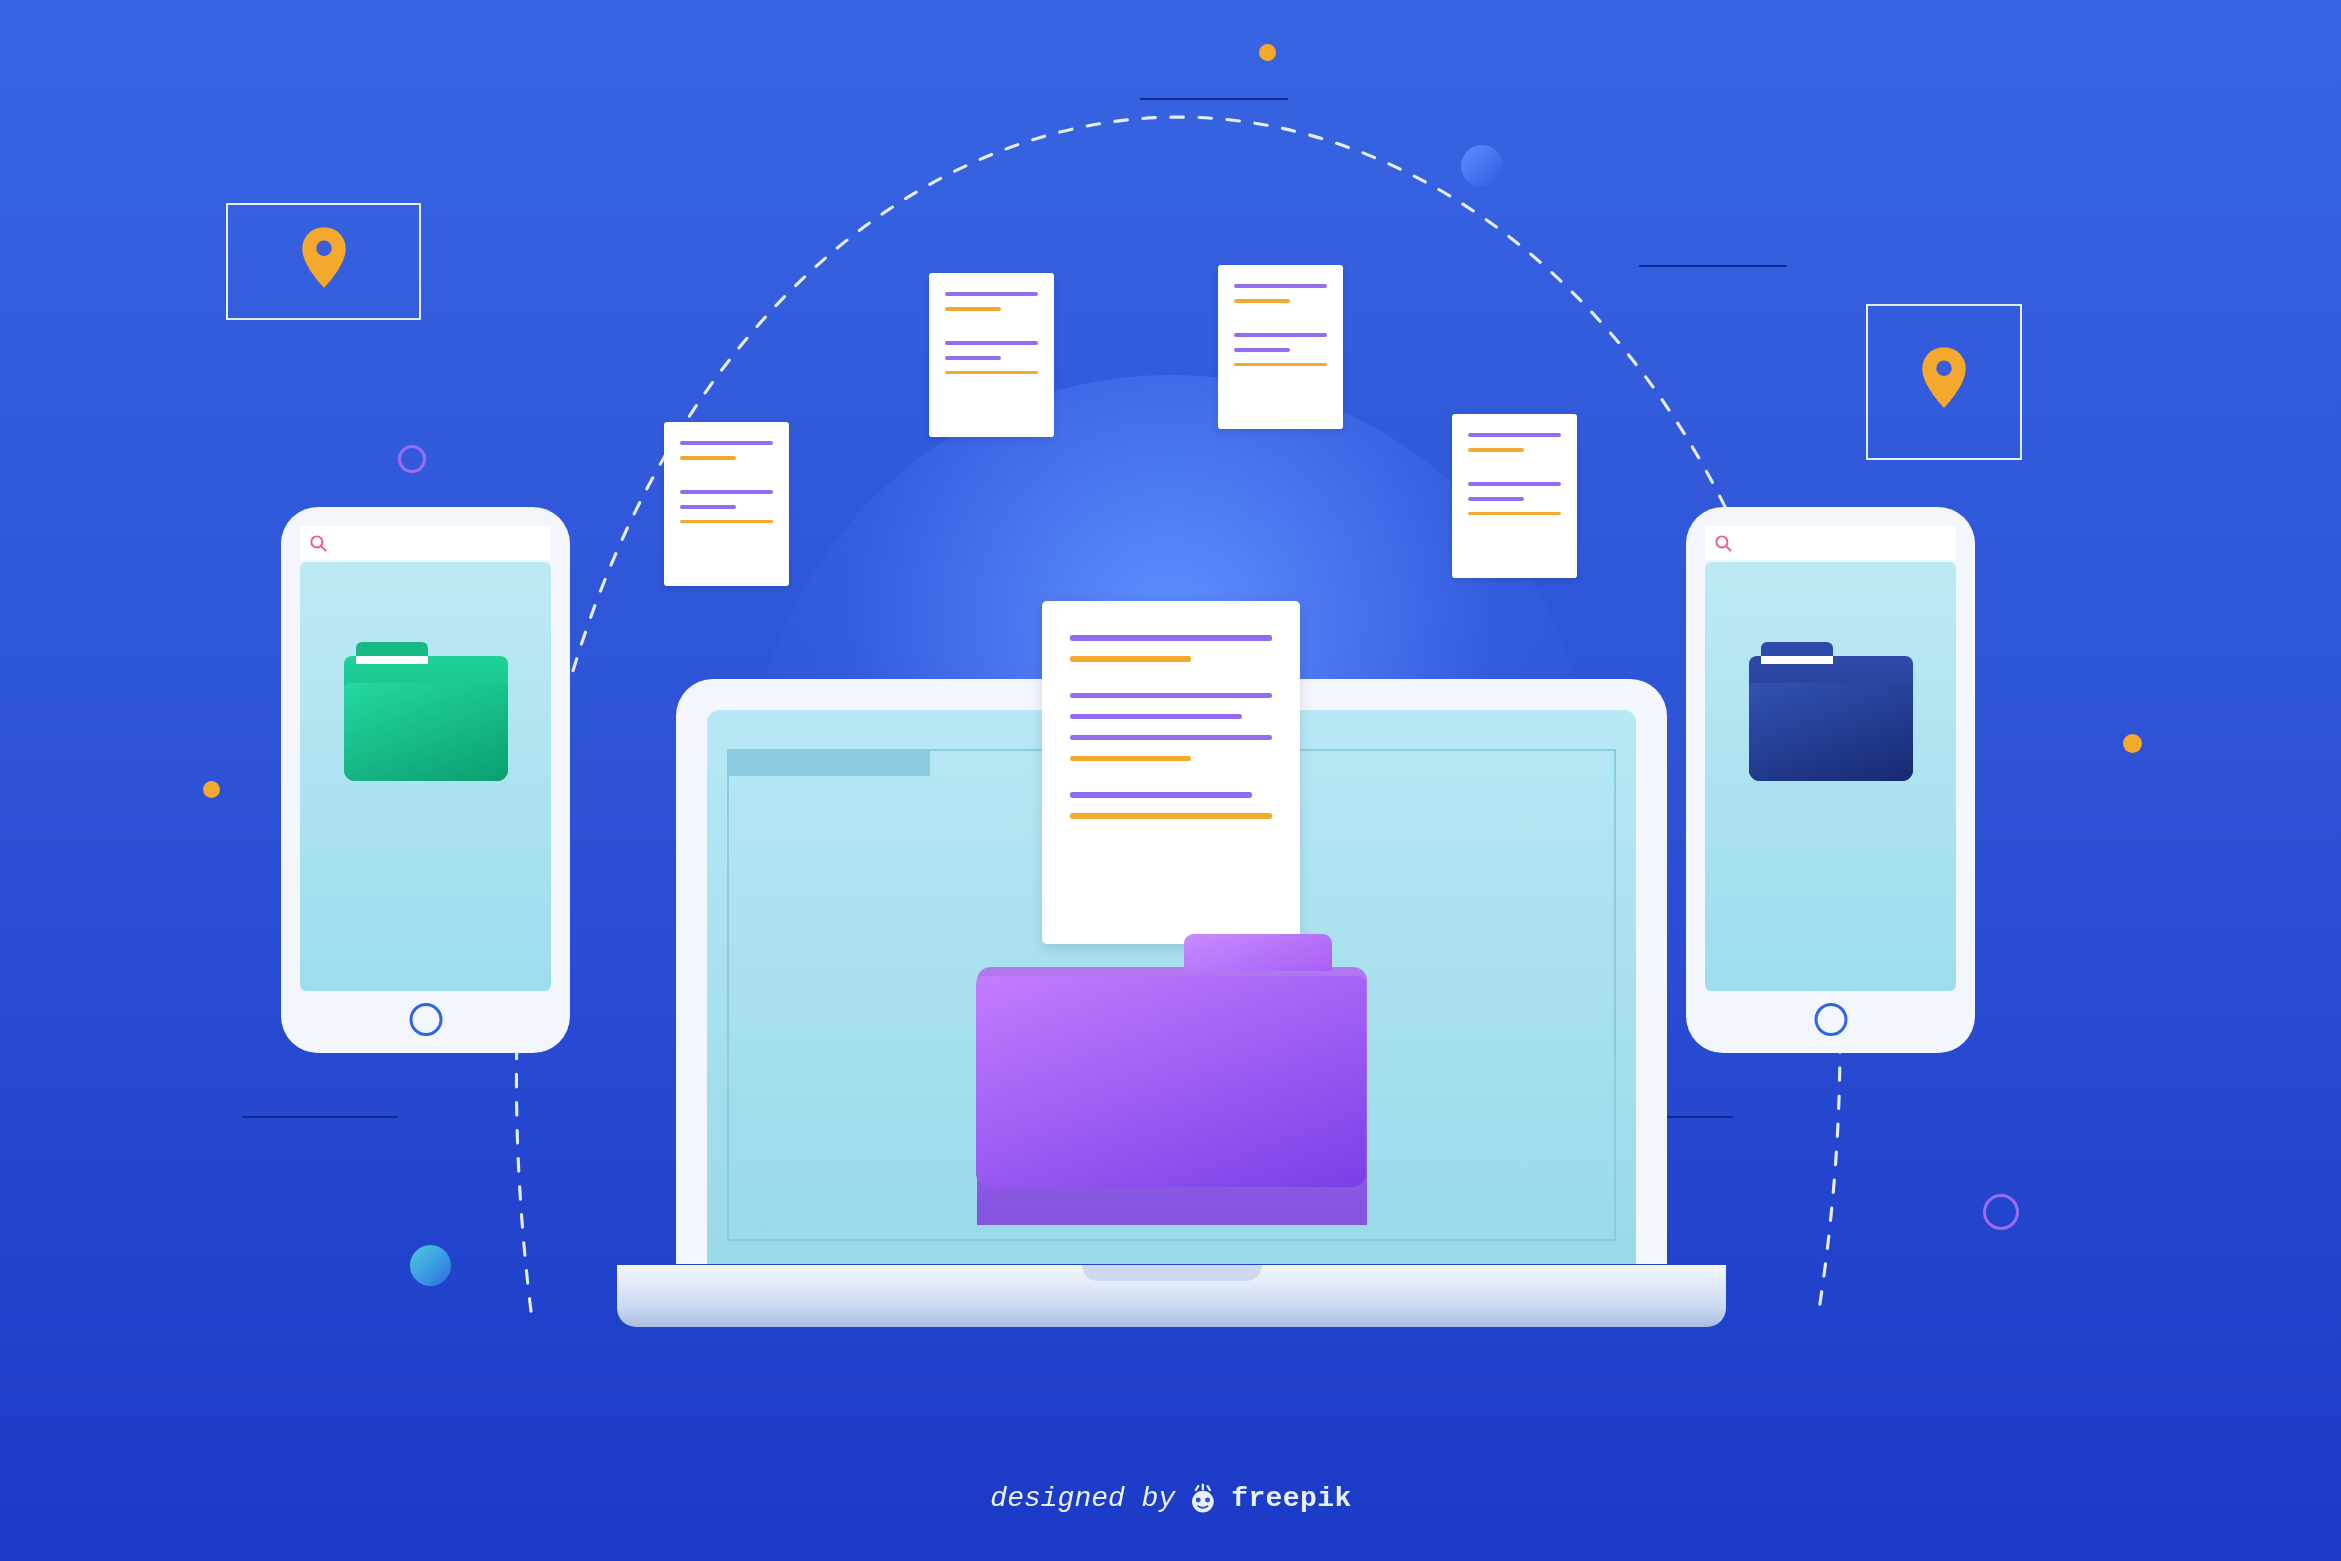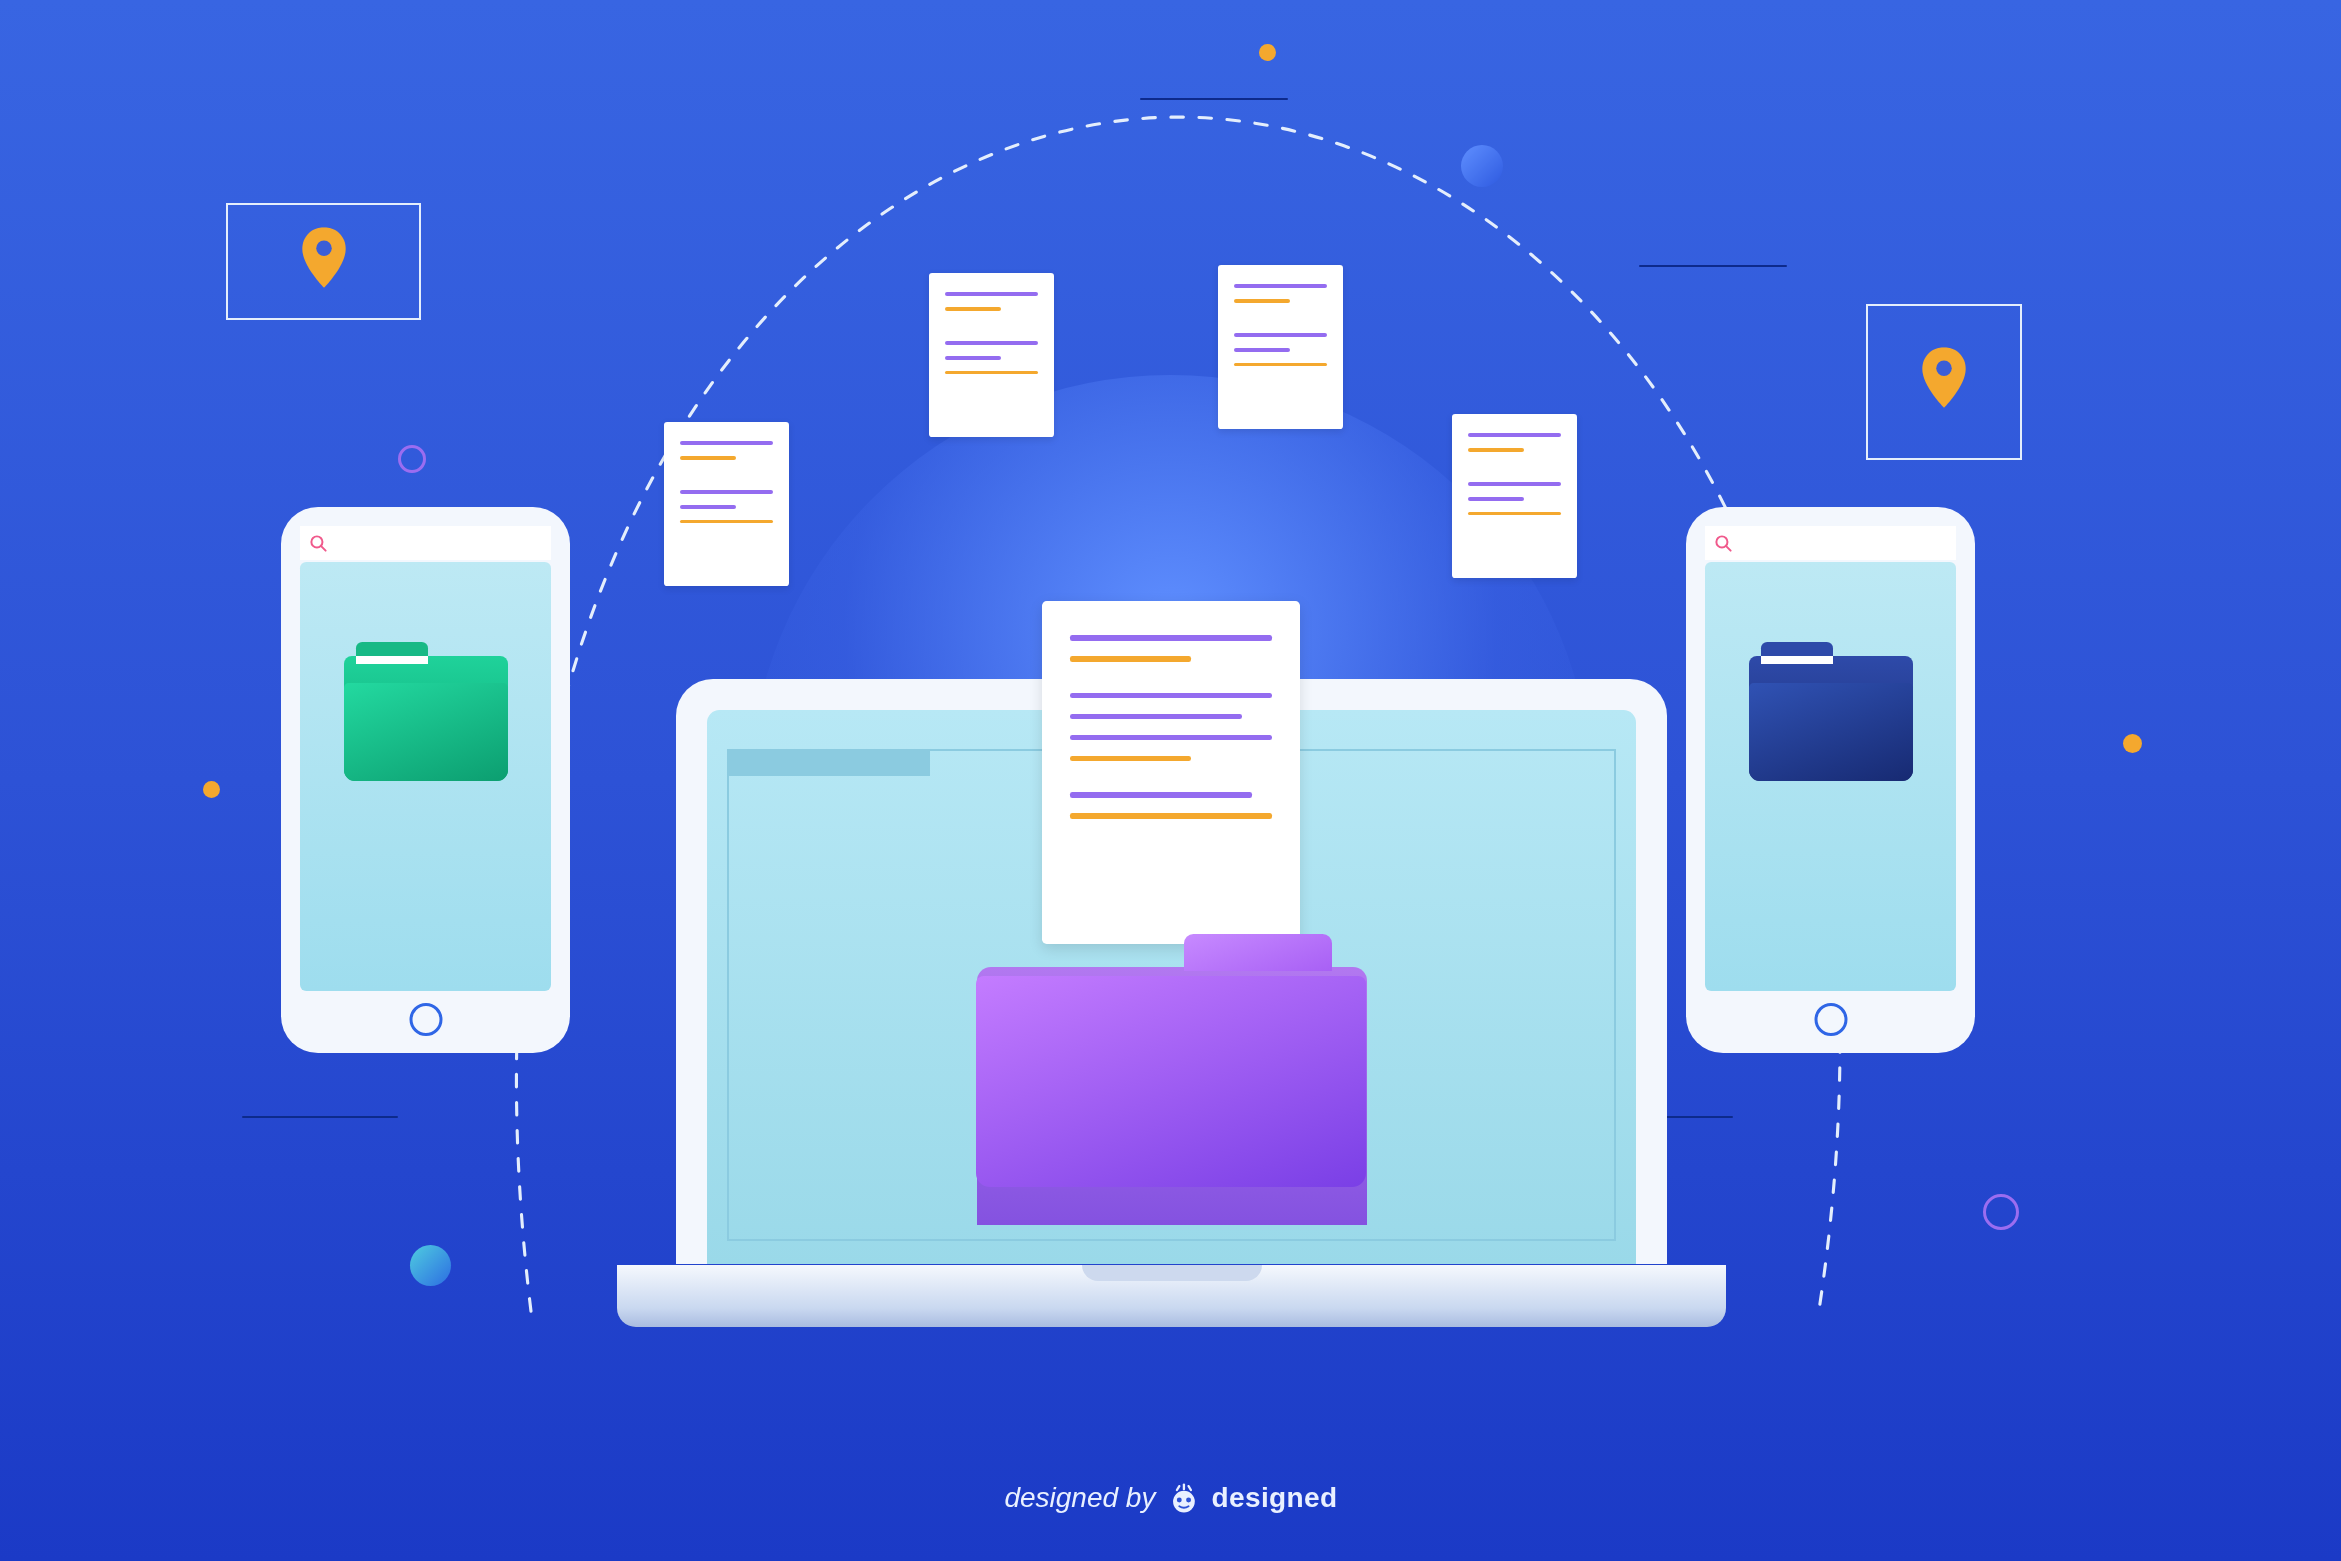--- a/index.html
+++ b/index.html
@@ -4,21 +4,21 @@
 <style>
   * { margin: 0; padding: 0; box-sizing: border-box; }
   body {
     width: 2342px;
     height: 1561px;
     background: linear-gradient(180deg, #3865e2 0%, #2d52d6 50%, #1b3ac6 100%);
     position: relative;
     overflow: hidden;
     font-family: sans-serif;
   }
-  .abs { position: absolute; }
+  .abs { position: absolute; font-family: Liberation Mono, monospace; }
 
   
   .glow {
     width: 843px; height: 843px;
     left: 749px; top: 375px;
     background: radial-gradient(circle at 50% 30%, #5f8fff 0%, rgba(60,100,230,0.4) 45%, rgba(45,82,214,0) 70%);
     border-radius: 50%;
   }
 
   
@@ -350,15 +350,15 @@
     <svg width="31" height="31" viewBox="0 0 40 40">
       <circle cx="20" cy="24" r="14" fill="#e9f0ff"></circle>
       <circle cx="14" cy="22" r="3.2" fill="#2d52d6"></circle>
       <circle cx="26" cy="22" r="3.2" fill="#2d52d6"></circle>
       <path d="M14 30 Q20 34 26 30" stroke="#2d52d6" stroke-width="2.4" fill="none" stroke-linecap="round"></path>
       <line x1="11" y1="9" x2="14" y2="4" stroke="#e9f0ff" stroke-width="3" stroke-linecap="round"></line>
       <line x1="20" y1="8" x2="20" y2="2" stroke="#e9f0ff" stroke-width="3" stroke-linecap="round"></line>
       <line x1="29" y1="9" x2="26" y2="4" stroke="#e9f0ff" stroke-width="3" stroke-linecap="round"></line>
     </svg>
   </span>
-  <span class="brand">designed</span>
+  <span class="brand">freepik</span>
 </div>
 
 
 </body></html>

